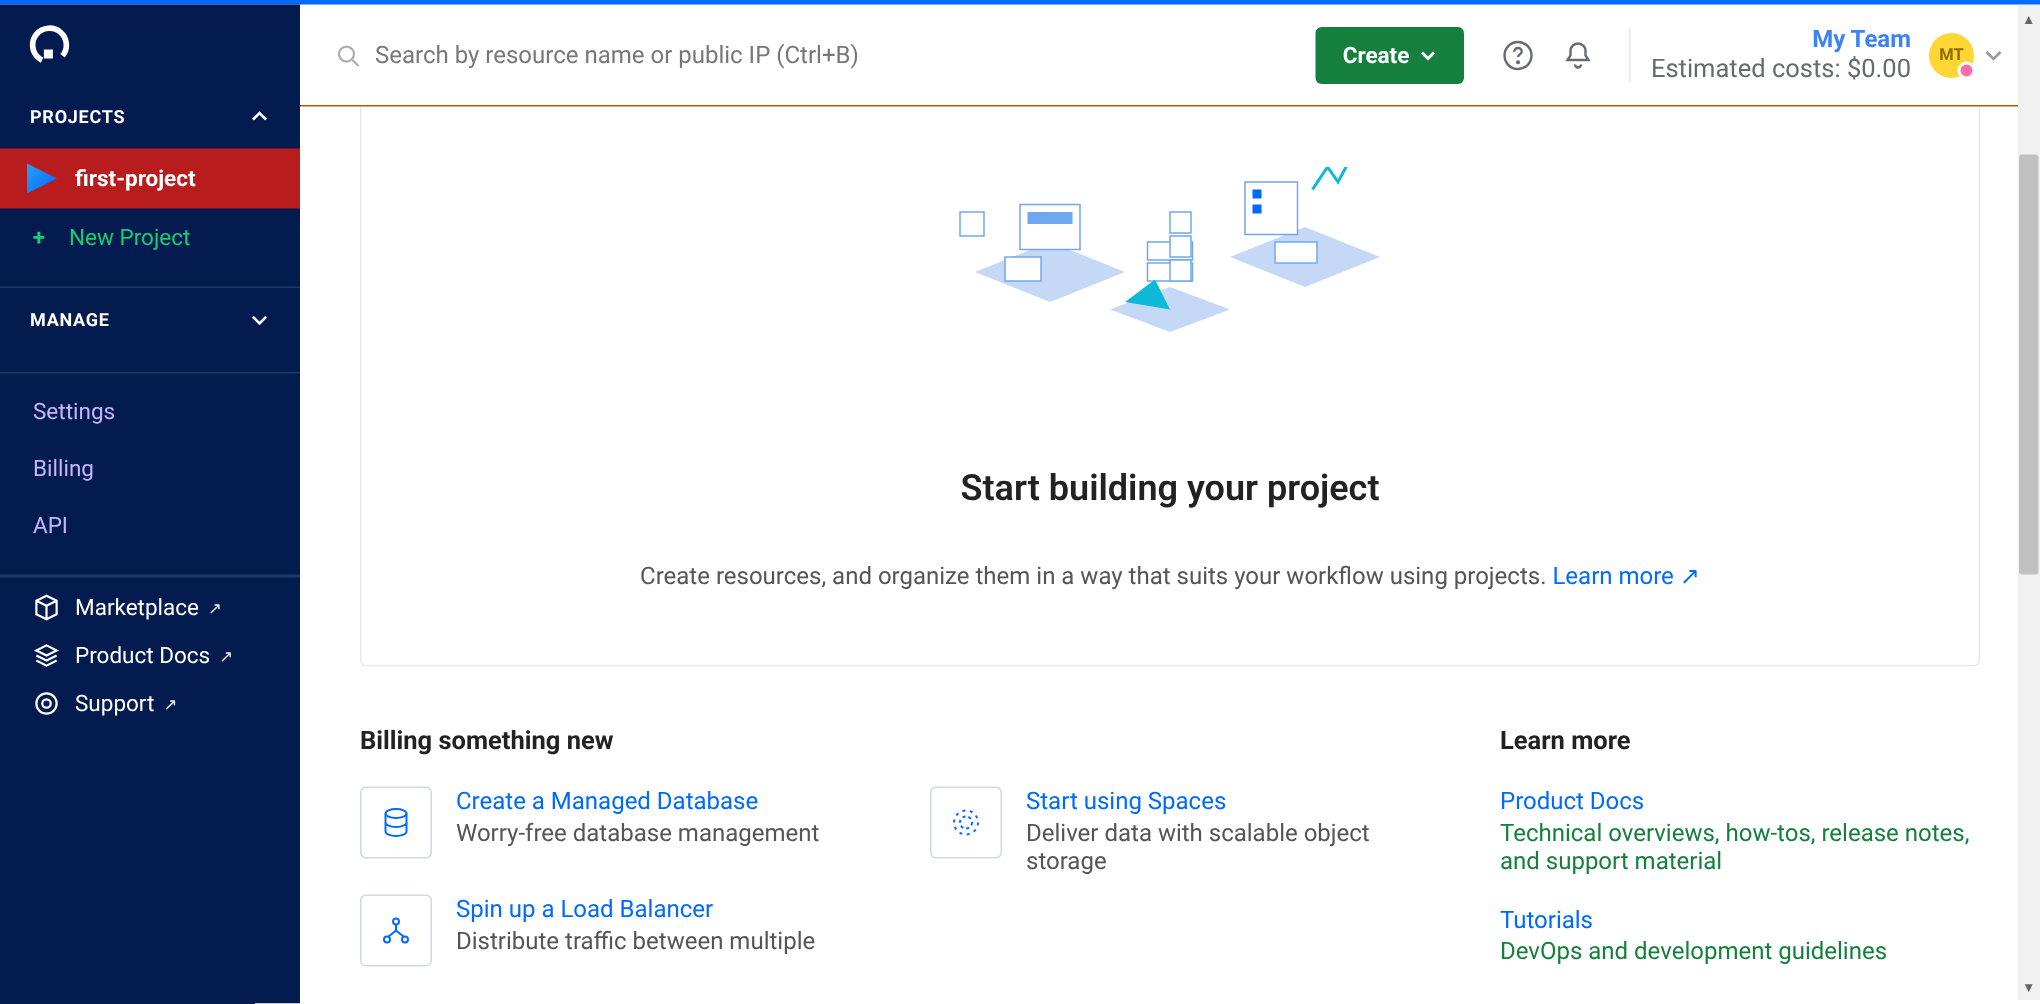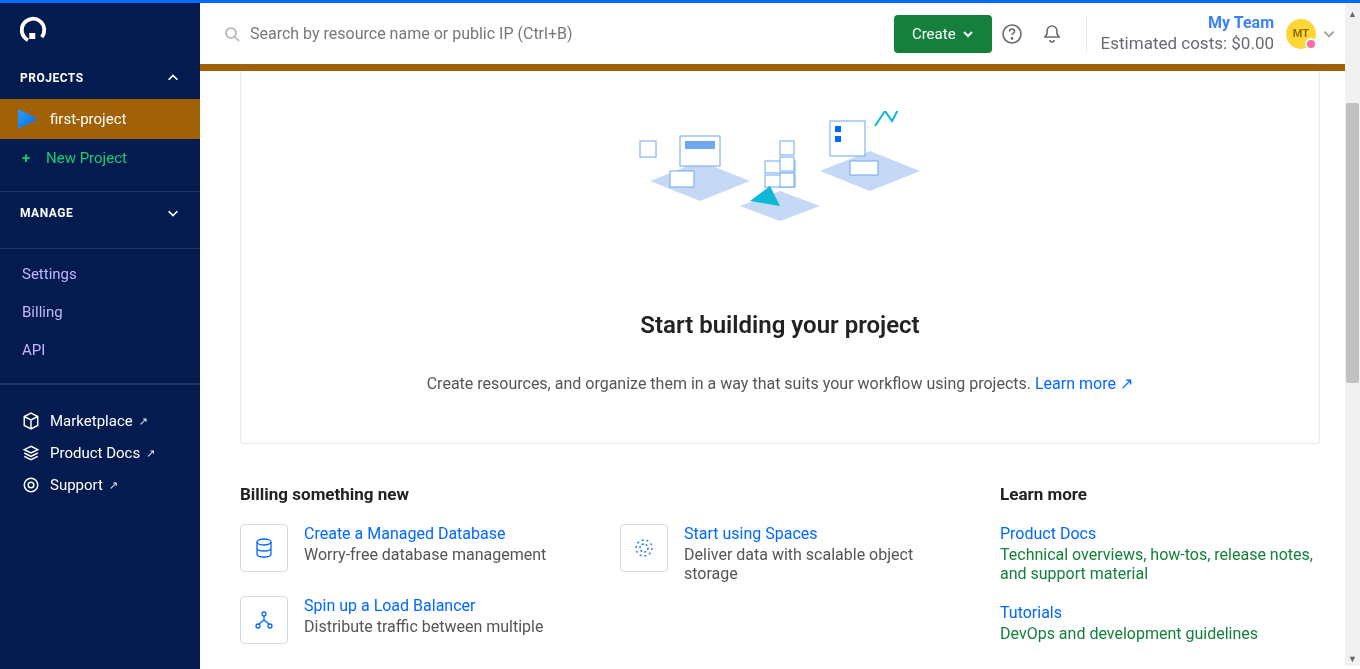--- a/index.html
+++ b/index.html
@@ -4,38 +4,38 @@
 <style>
 *{box-sizing:border-box;margin:0;padding:0;font-family:-apple-system,BlinkMacSystemFont,"Segoe UI",Roboto,sans-serif}
 body{width:1360px;height:669px;overflow:hidden;background:#fff;position:relative}
 .topbar-accent{height:3px;background:#0069ff;width:100%}
 .layout{display:flex;height:666px}
 .sidebar{width:200px;background:#031b4e;color:#fff;flex-shrink:0;display:flex;flex-direction:column}
 .logo{padding:12px 18px 8px}
 .logo svg{width:30px;height:30px}
 .section-header{display:flex;align-items:center;justify-content:space-between;padding:14px 20px;font-size:12px;font-weight:700;letter-spacing:.5px;cursor:pointer}
 .section-header .chev{width:14px;height:14px}
-.project-item{display:flex;align-items:center;padding:10px 18px;background:#a16207;font-size:15px;font-weight:400;cursor:pointer}
+.project-item{display:flex;align-items:center;padding:10px 18px;background:#b91c1c;font-size:15px;font-weight:700;cursor:pointer}
 .project-item .picon{width:20px;height:20px;margin-right:12px;background:linear-gradient(135deg,#2e9ef0,#0069ff);clip-path:polygon(0 0,100% 50%,0 100%)}
 .new-project{display:flex;align-items:center;padding:10px 18px;color:#15cd72;font-size:15px;cursor:pointer}
 .new-project .plus{width:16px;margin-right:12px;font-weight:700;text-align:center}
 .divider{height:1px;background:rgba(255,255,255,.12);margin:14px 0 0}
 .manage-links{padding:6px 0}
 .manage-links a{display:block;padding:10px 22px;color:#c4b5fd;font-size:15px;text-decoration:none;cursor:pointer}
-.bottom-links{border-top:1px solid rgba(255,255,255,.12);padding:20px 0}
+.bottom-links{border-top:1px solid rgba(255,255,255,.12);padding:4px 0}
 .bottom-links a{display:flex;align-items:center;padding:7px 22px;color:#fff;font-size:15px;text-decoration:none;cursor:pointer}
 .bottom-links .bi{width:18px;margin-right:10px;display:inline-flex}
 .ext{font-size:11px;margin-left:6px;opacity:.9}
 .main{flex:1;display:flex;flex-direction:column;overflow:hidden}
-.header{display:flex;align-items:center;height:68px;border-bottom:7px solid #a16207;padding:0 24px}
+.header{display:flex;align-items:center;height:68px;border-bottom:1px solid #a16207;padding:0 24px}
 .search{display:flex;align-items:center;flex:1;color:#676b70}
 .search .sicon{width:16px;height:16px;margin-right:10px;opacity:.6}
 .search input{border:none;outline:none;font-size:16px;width:500px;color:#333}
 .search input::placeholder{color:#777}
-.create-btn{background:#15803d;color:#fff;border:none;border-radius:4px;padding:10px 18px;font-size:15px;font-weight:400;display:flex;align-items:center;cursor:pointer;margin-right:0}
+.create-btn{background:#15803d;color:#fff;border:none;border-radius:4px;padding:10px 18px;font-size:15px;font-weight:700;display:flex;align-items:center;cursor:pointer;margin-right:16px}
 .create-btn .cd{margin-left:6px}
 .icon-btn{width:36px;height:36px;border:none;background:none;display:flex;align-items:center;justify-content:center;cursor:pointer;color:#676b70;margin:0 2px}
 .vr{width:1px;height:36px;background:#e5e8ed;margin:0 14px}
 .team{text-align:right;line-height:1.25}
 .team .tn{font-size:16px;font-weight:700;color:#3b82f6}
 .team .tc{font-size:17px;color:#676b70}
 .avatar{width:30px;height:30px;border-radius:50%;background:#ffd633;color:#8a6d00;font-size:11px;font-weight:700;display:flex;align-items:center;justify-content:center;margin-left:12px;position:relative}
 .avatar .dot{position:absolute;bottom:-1px;right:-1px;width:12px;height:12px;border-radius:50%;background:#ff6aa9;border:2px solid #fff}
 .team-chev{margin-left:6px;color:#999}
 .content{flex:1;overflow-y:auto;padding:0 0 20px}

